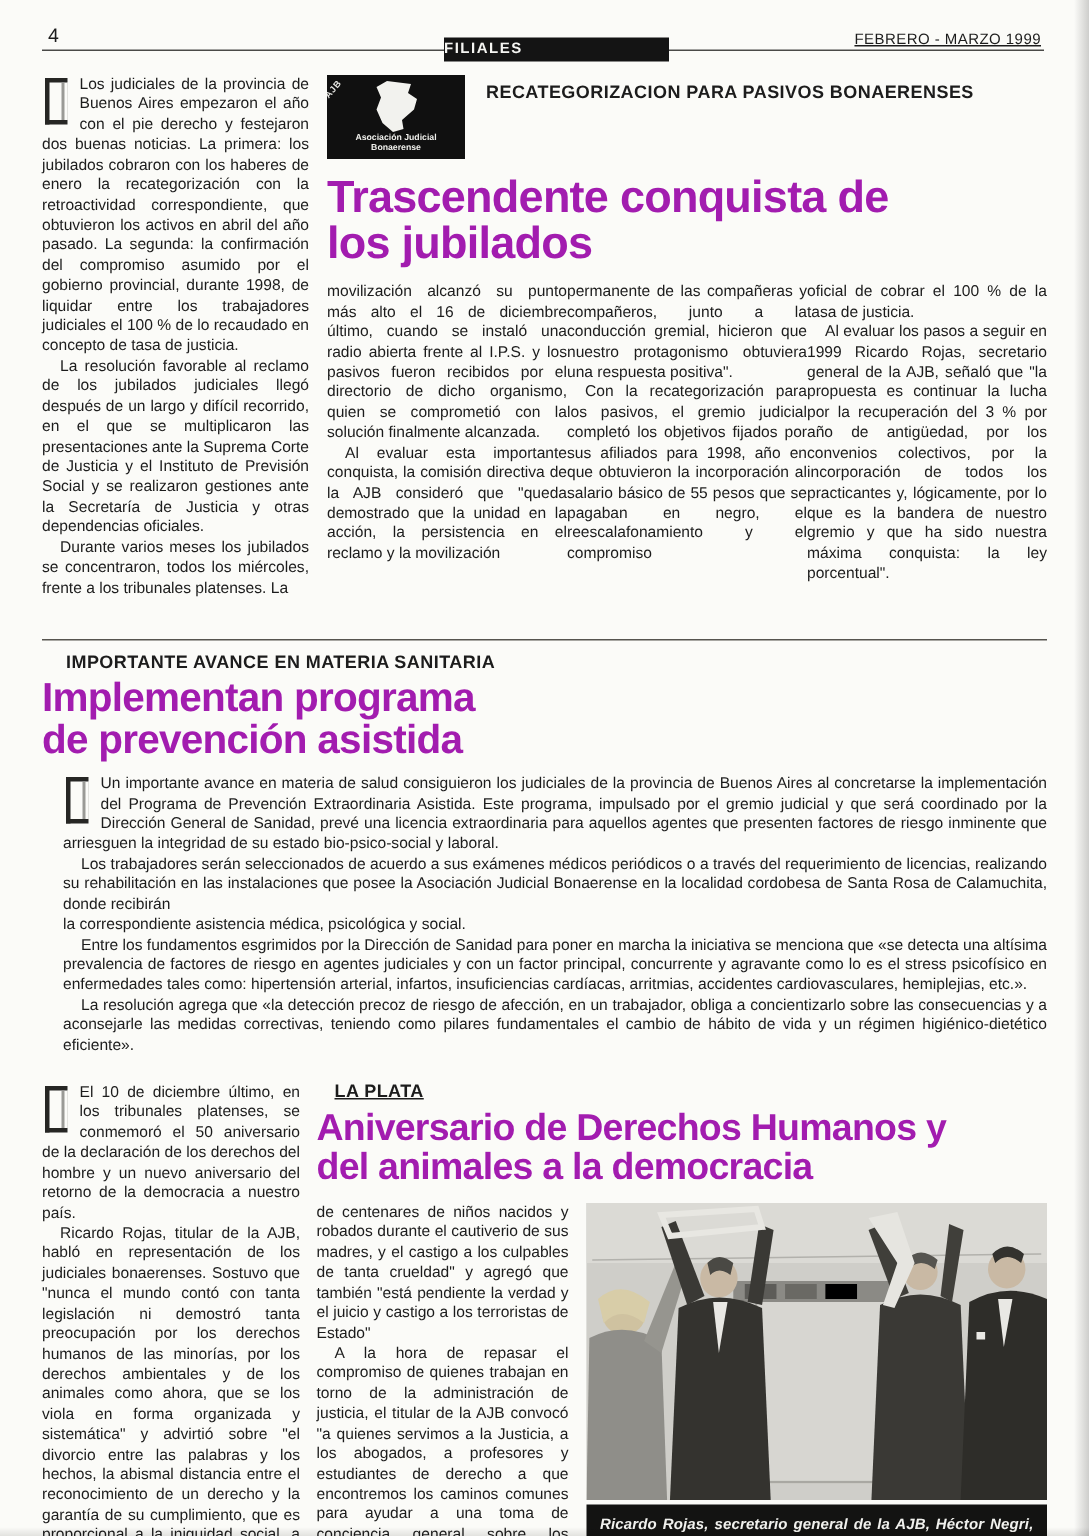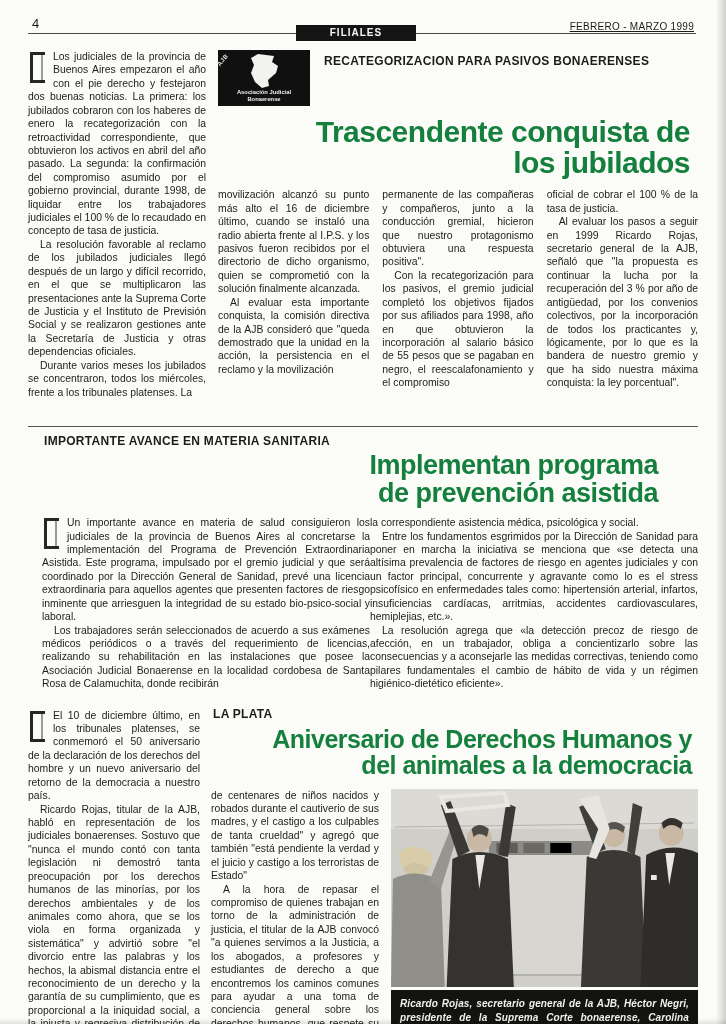--- a/index.html
+++ b/index.html
@@ -11,62 +11,62 @@
   }
   .scan-edge-right { position:absolute; right:0; top:0; width:10px; height:100%;
     background:linear-gradient(to right,rgba(0,0,0,0),rgba(0,0,0,.18)); pointer-events:none; }
   .scan-edge-bottom { position:absolute; left:0; bottom:0; width:100%; height:6px;
     background:linear-gradient(to bottom,rgba(0,0,0,0),rgba(0,0,0,.10)); pointer-events:none; }
 
   
   .masthead { position:relative; height:26px; margin-bottom:8px; }
   .masthead .hline { position:absolute; left:0; right:2px; top:17px; border-top:1.2px solid #4a4a48; }
   .page-num { position:absolute; left:4px; top:0; font-size:13px; }
-  .section-tab { position:absolute; left:268px; top:9px; width:120px; height:16px;
+  .section-tab { position:absolute; left:268px; top:9px; width:150px; height:16px;
     background:#141414; color:#f5f5f2; font-size:10px; font-weight:bold; letter-spacing:1px;
-    text-align:center; line-height:16px; }
+    line-height:16px; }
   .issue-date { position:absolute; right:4px; top:5px; font-size:10px; letter-spacing:.3px;text-decoration:underline; }
 
   
   .kicker { font-size:12px; font-weight:bold; letter-spacing:.3px; }
   .btxt { font-size:10.4px; line-height:1.29; text-align:justify; }
   .btxt p { margin:0; }
   .btxt p.ind { text-indent:12px; }
   .marker { float:left; width:15px; height:31px; border:3px solid #262624; border-right:none;
     margin:2px 8px 2px 2px; background:#fbfbf8; box-shadow:inset -2px 0 0 #fbfbf8, inset -4px 0 0 #9a9a96; }
-  .headline { font-weight:bold; text-align:right; letter-spacing:-.5px; line-height:1.04; color:#15803d; }
+  .headline { font-weight:bold; text-align:left; letter-spacing:-.5px; line-height:1.04; color:#a21caf; }
 
   
   .art1 { display:flex; gap:12px; padding-bottom:27px; border-bottom:1.2px solid #56544f; }
   .art1-left { width:178px; flex:none; }
   .art1-right { flex:1; min-width:0; }
   .art1-top { display:flex; align-items:flex-start; gap:14px; height:62px; }
   .ajb-logo { width:92px; height:56px; flex:none; position:relative; background:#101010; overflow:hidden; }
   .ajb-logo .ajb-diag { position:absolute; left:-2px; top:7px; color:#e8e8e4; font-size:6px; font-weight:bold;
     transform:rotate(-50deg); letter-spacing:.5px; }
   .ajb-logo svg { position:absolute; left:26px; top:3px; }
   .ajb-logo .lname { position:absolute; left:0; right:0; bottom:3px; text-align:center;
     color:#f0f0ec; font-size:5.8px; font-weight:bold; line-height:1.25; }
   .art1 .kicker { padding-top:4px; }
   .art1 .headline { font-size:30px; margin:4px 8px 10px 0; }
-  .cols3 { display:flex; gap:13px; }
+  .cols3 { display:flex; }
   .cols3 > div { flex:1; min-width:0; }
 
   
   .art2 { padding-top:7px; padding-bottom:10px; }
   .art2 .kicker { margin-left:16px; }
   .art2 .headline { font-size:27px; margin:3px 40px 9px 0; }
-  .cols2 { display:flex; margin-left:14px; }
+  .cols2 { display:flex; margin-left:14px;flex-direction:column; }
   .cols2 > div { flex:1; min-width:0; }
 
   
   .art3 { display:flex; gap:11px; padding-top:6px; }
   .art3-left { width:172px; flex:none; padding-top:2px; }
   .art3-right { flex:1; min-width:0; }
-  .art3 .kicker { margin-left:2px; }
+  .art3 .kicker { margin-left:12px;text-decoration:underline; }
   .art3 .headline { font-size:25px; margin:5px 6px 11px 0; }
   .art3-row { display:flex; gap:12px; }
   .art3-mid { width:168px; flex:none; }
   .photo-wrap { flex:1; min-width:0; }
   .photo { width:100%; height:198px; display:block; background:#cfcec9; }
   .caption { margin-top:3px; background:#131312; color:#f1f1ee; font-size:10px; font-weight:bold;
     font-style:italic; line-height:1.4; padding:7px 9px 8px; text-align:justify; letter-spacing:.1px; }
 </style>
 </head>
 <body>

